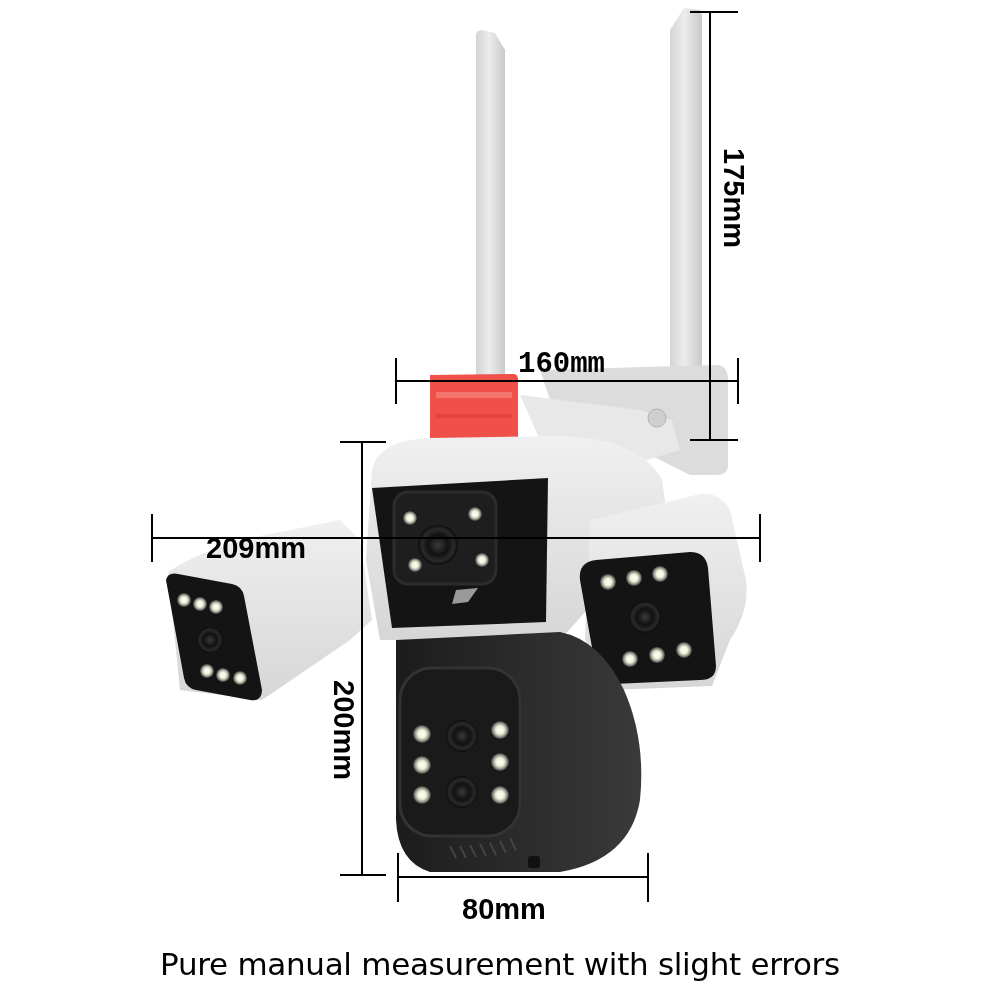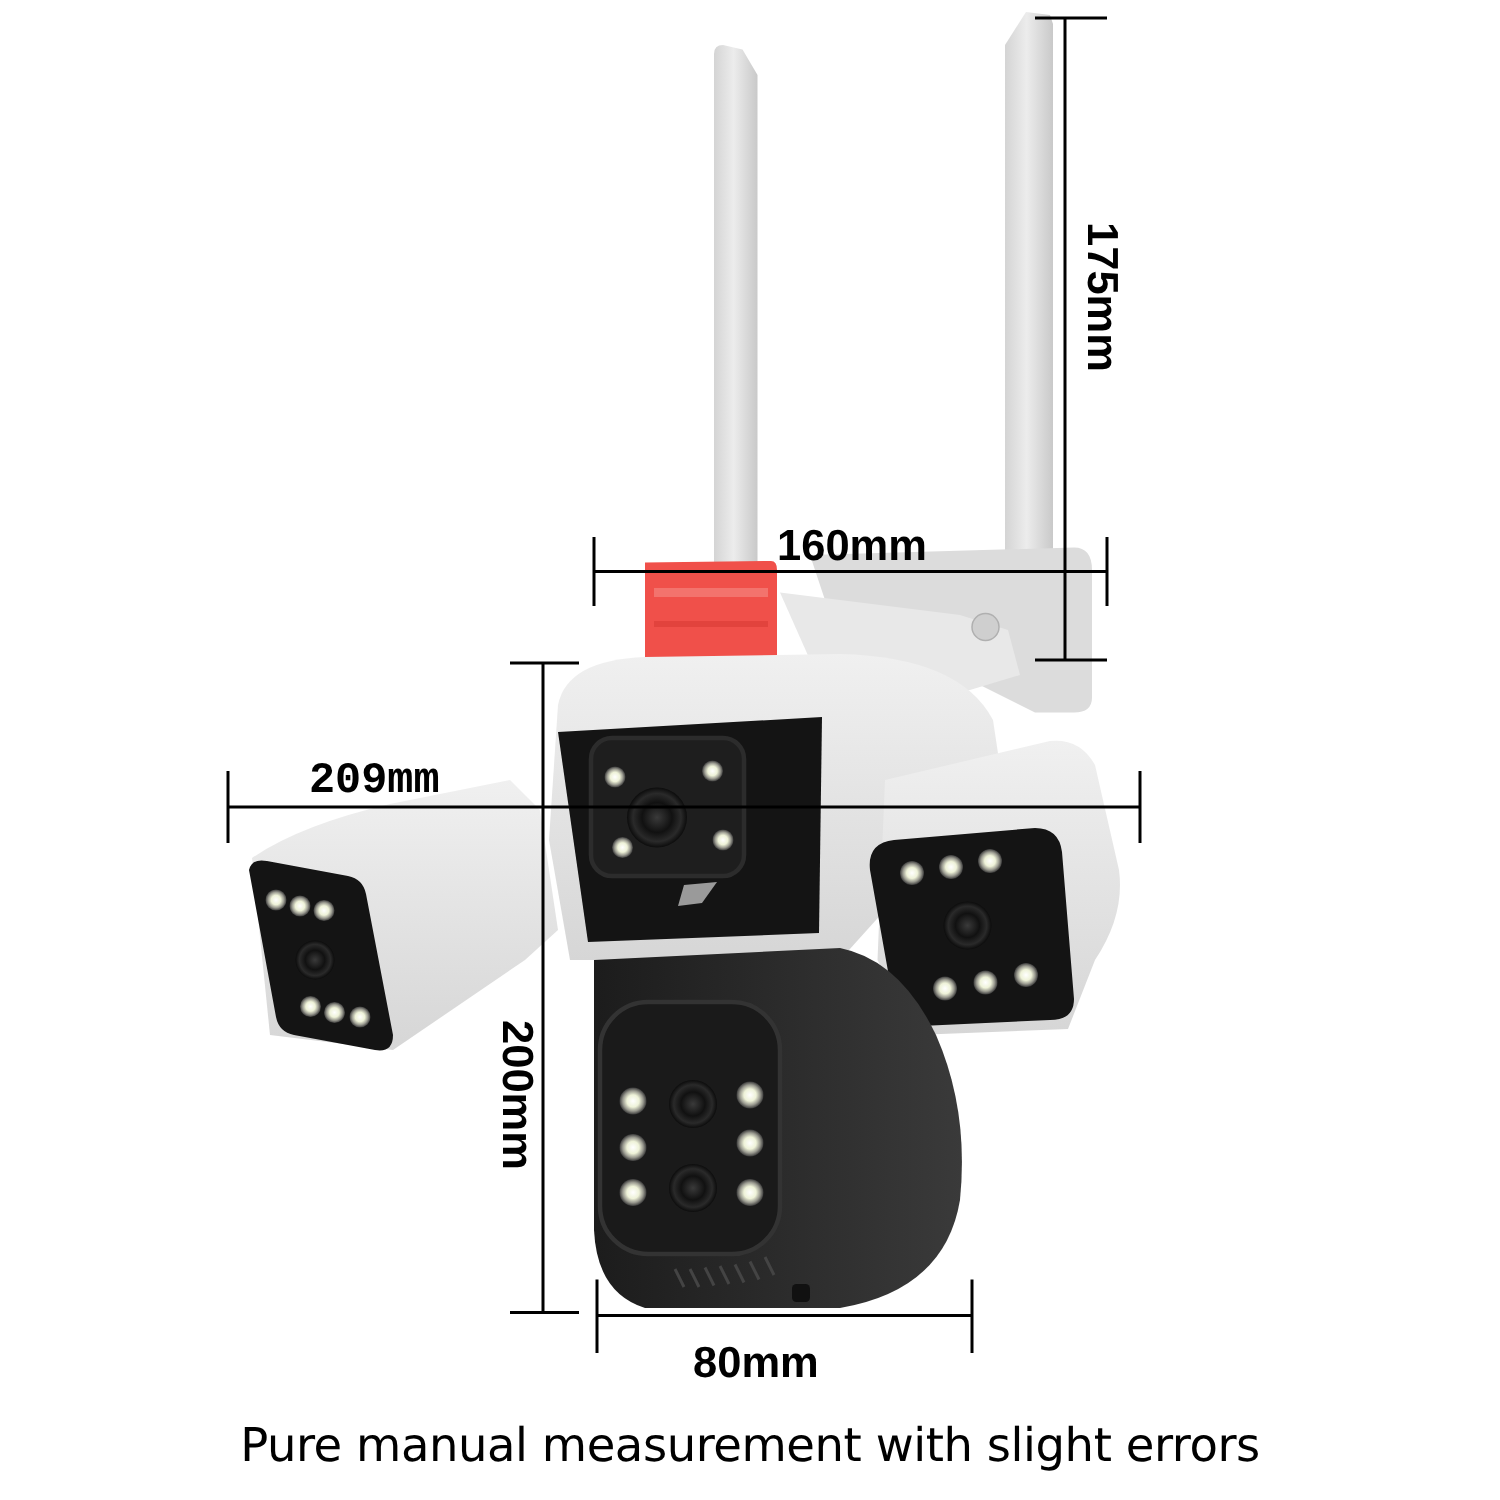--- a/index.html
+++ b/index.html
@@ -148,19 +148,19 @@
       <g>
         <line x1="398" y1="877" x2="648" y2="877"></line>
         <line x1="398" y1="853" x2="398" y2="902"></line>
         <line x1="648" y1="853" x2="648" y2="902"></line>
       </g>
     </g>
   </svg>
 
   
   <div class="dim-label vertical" style="left:748px; top:148px;">175mm</div>
-  <div class="dim-label" style="left:518px; top:350px;">160mm</div>
-  <div class="dim-label" style="left:206px; top:506px;font-family:Liberation Mono, monospace;">209mm</div>
+  <div class="dim-label" style="left:518px; top:350px;font-family:Liberation Mono, monospace;">160mm</div>
+  <div class="dim-label" style="left:206px; top:534px;">209mm</div>
   <div class="dim-label vertical" style="left:358px; top:680px;">200mm</div>
   <div class="dim-label" style="left:462px; top:895px;">80mm</div>
 
   <div class="caption">Pure manual measurement with slight errors</div>
 </div>
 
 </body></html>

